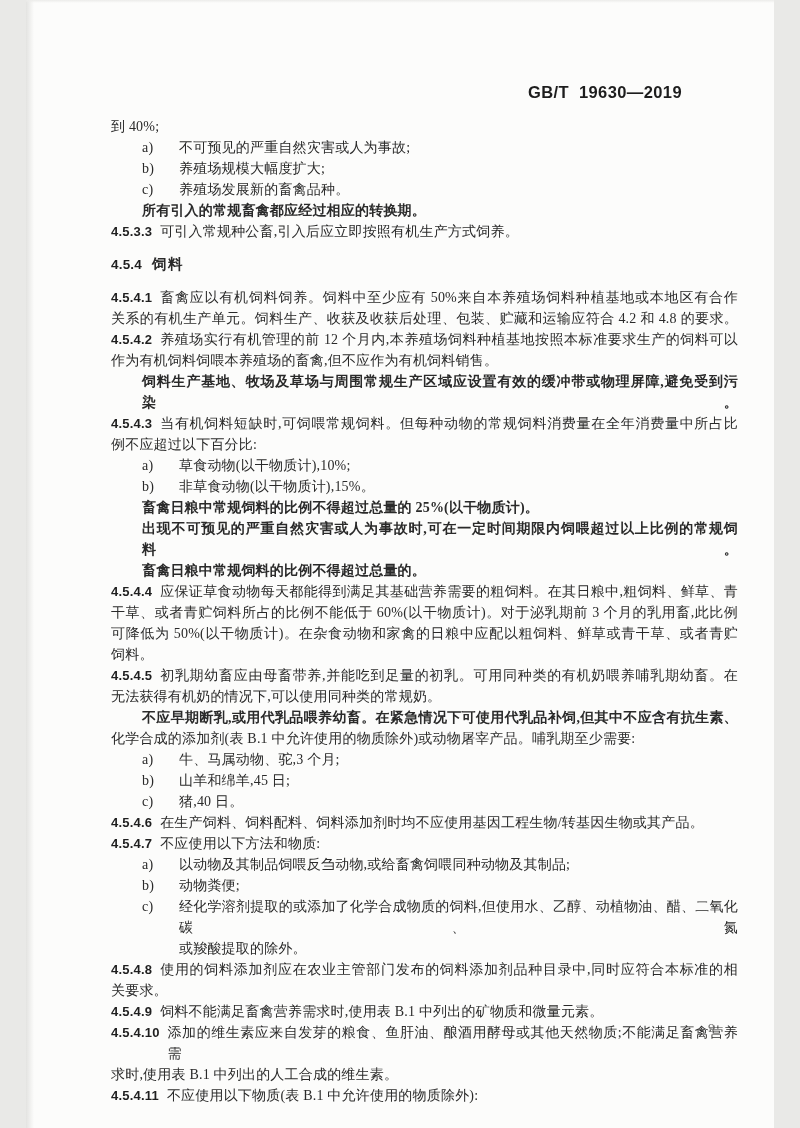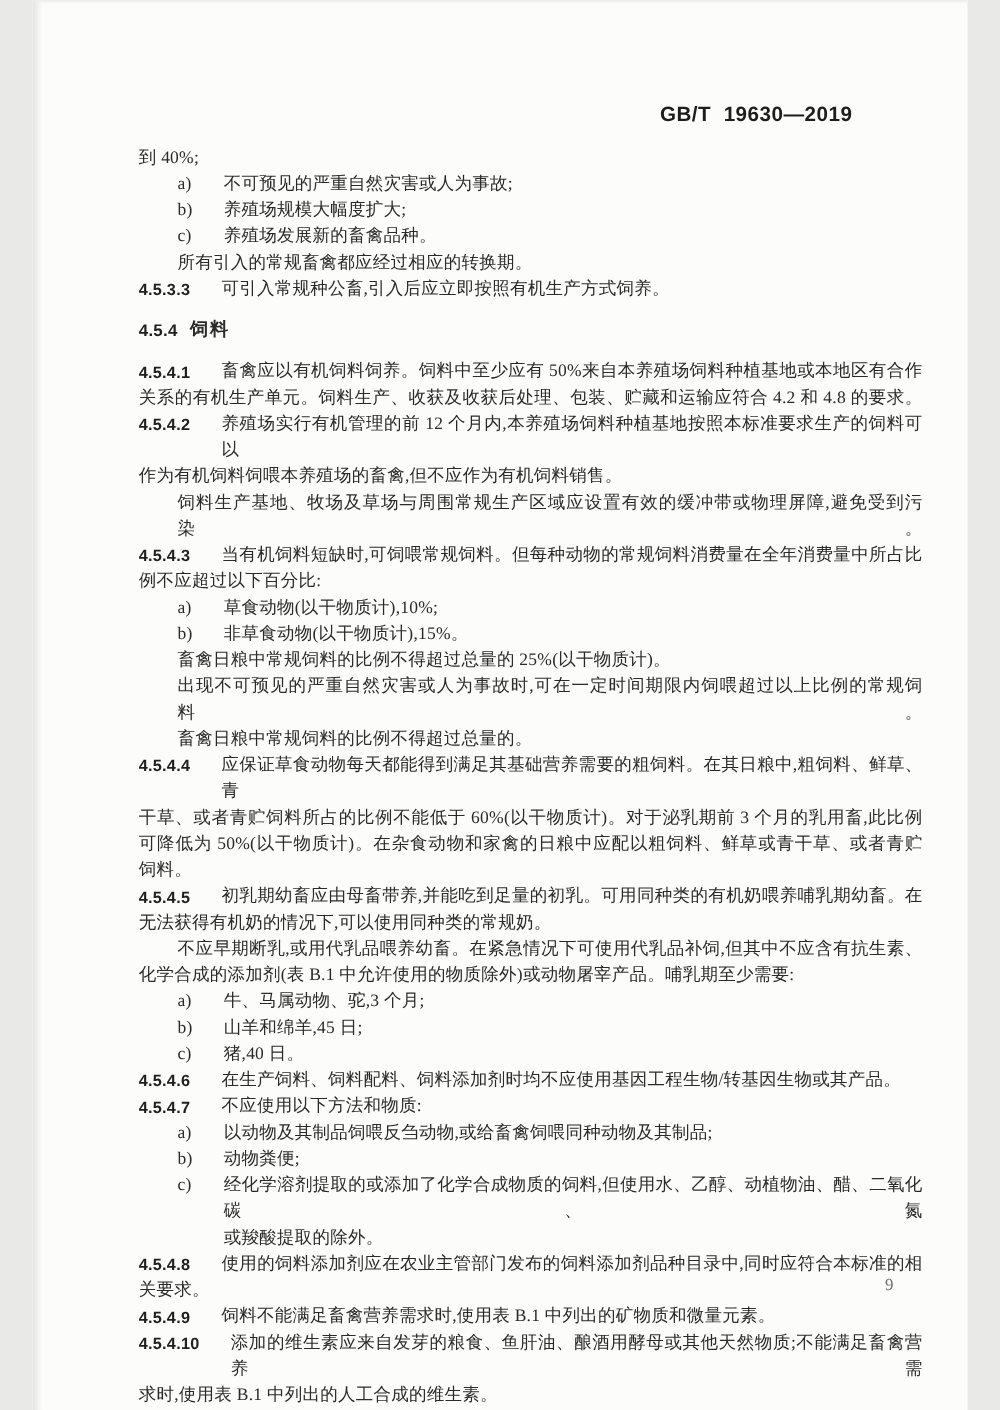--- a/index.html
+++ b/index.html
@@ -28,29 +28,29 @@
     color:#1d1d1d;
   }
   .body-text{
     position:absolute;left:85px;top:116px;width:627px;
   }
   .ln{
     font-size:14px;line-height:21px;min-height:21px;
     letter-spacing:.2px;
   }
   .ln.full{text-align:justify;text-align-last:justify;justify-content:center;}
-  .ln.ind{padding-left:31px;}
+  .ln.ind{padding-left:31px;font-weight:bold;}
   .ln.licont{padding-left:68px;}
   .ln.sec,.ln.li,.ln.head{display:flex;}
   .ln .txt{flex:1;}
   .ln.full .txt{text-align:justify;text-align-last:justify;}
   .num{
     font-family:"Liberation Sans","DejaVu Sans",sans-serif;
     font-weight:700;font-size:13px;line-height:21px;
-    margin-right:25px;white-space:nowrap;color:#1f1f1f;flex:none;
+    margin-right:8px;white-space:nowrap;color:#1f1f1f;flex:none;
   }
   .mk{flex:none;width:37px;}
   .ln.li{padding-left:31px;}
   .ln.head{margin:12px 0;}
   .ln.head .num{font-size:13.5px;margin-right:10px;text-align:right;}
   .ln.head .txt{
     font-family:"Liberation Sans","DejaVu Sans",sans-serif;
     font-weight:700;font-size:14.5px;letter-spacing:1.5px;flex:none;text-align:right;
   }
   .page-number{

